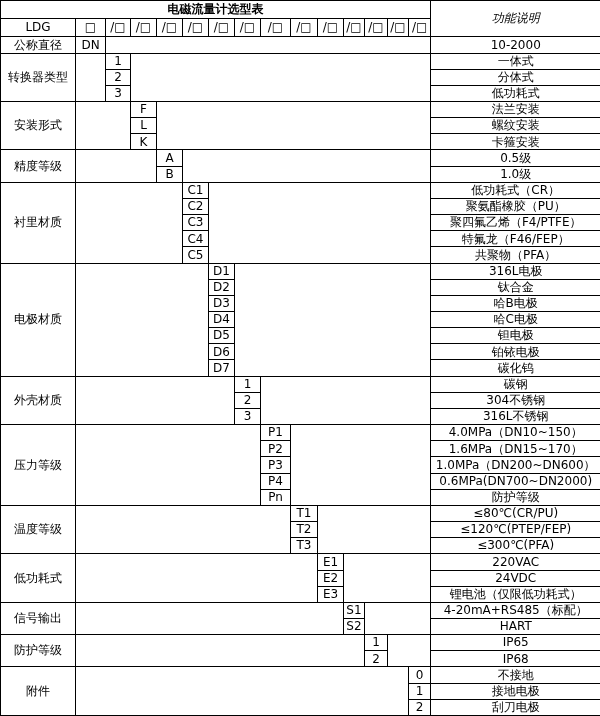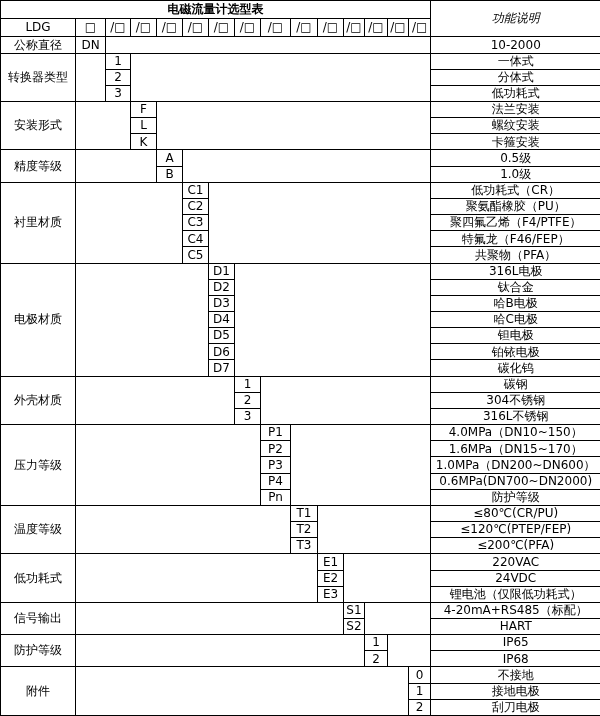--- a/index.html
+++ b/index.html
@@ -228,21 +228,21 @@
   <td class="code-cell">T1</td>
   <td rowspan="3" colspan="5"></td>
   <td class="desc-cell">≤80℃(CR/PU)</td>
 </tr>
 <tr>
   <td class="code-cell">T2</td>
   <td class="desc-cell">≤120℃(PTEP/FEP)</td>
 </tr>
 <tr>
   <td class="code-cell">T3</td>
-  <td class="desc-cell">≤200℃(PFA)</td>
+  <td class="desc-cell">≤300℃(PFA)</td>
 </tr>
 
 <tr>
   <td rowspan="3" class="label-cell">低功耗式</td>
   <td rowspan="3" colspan="9"></td>
   <td class="code-cell">E1</td>
   <td rowspan="3" colspan="4"></td>
   <td class="desc-cell">220VAC</td>
 </tr>
 <tr>

